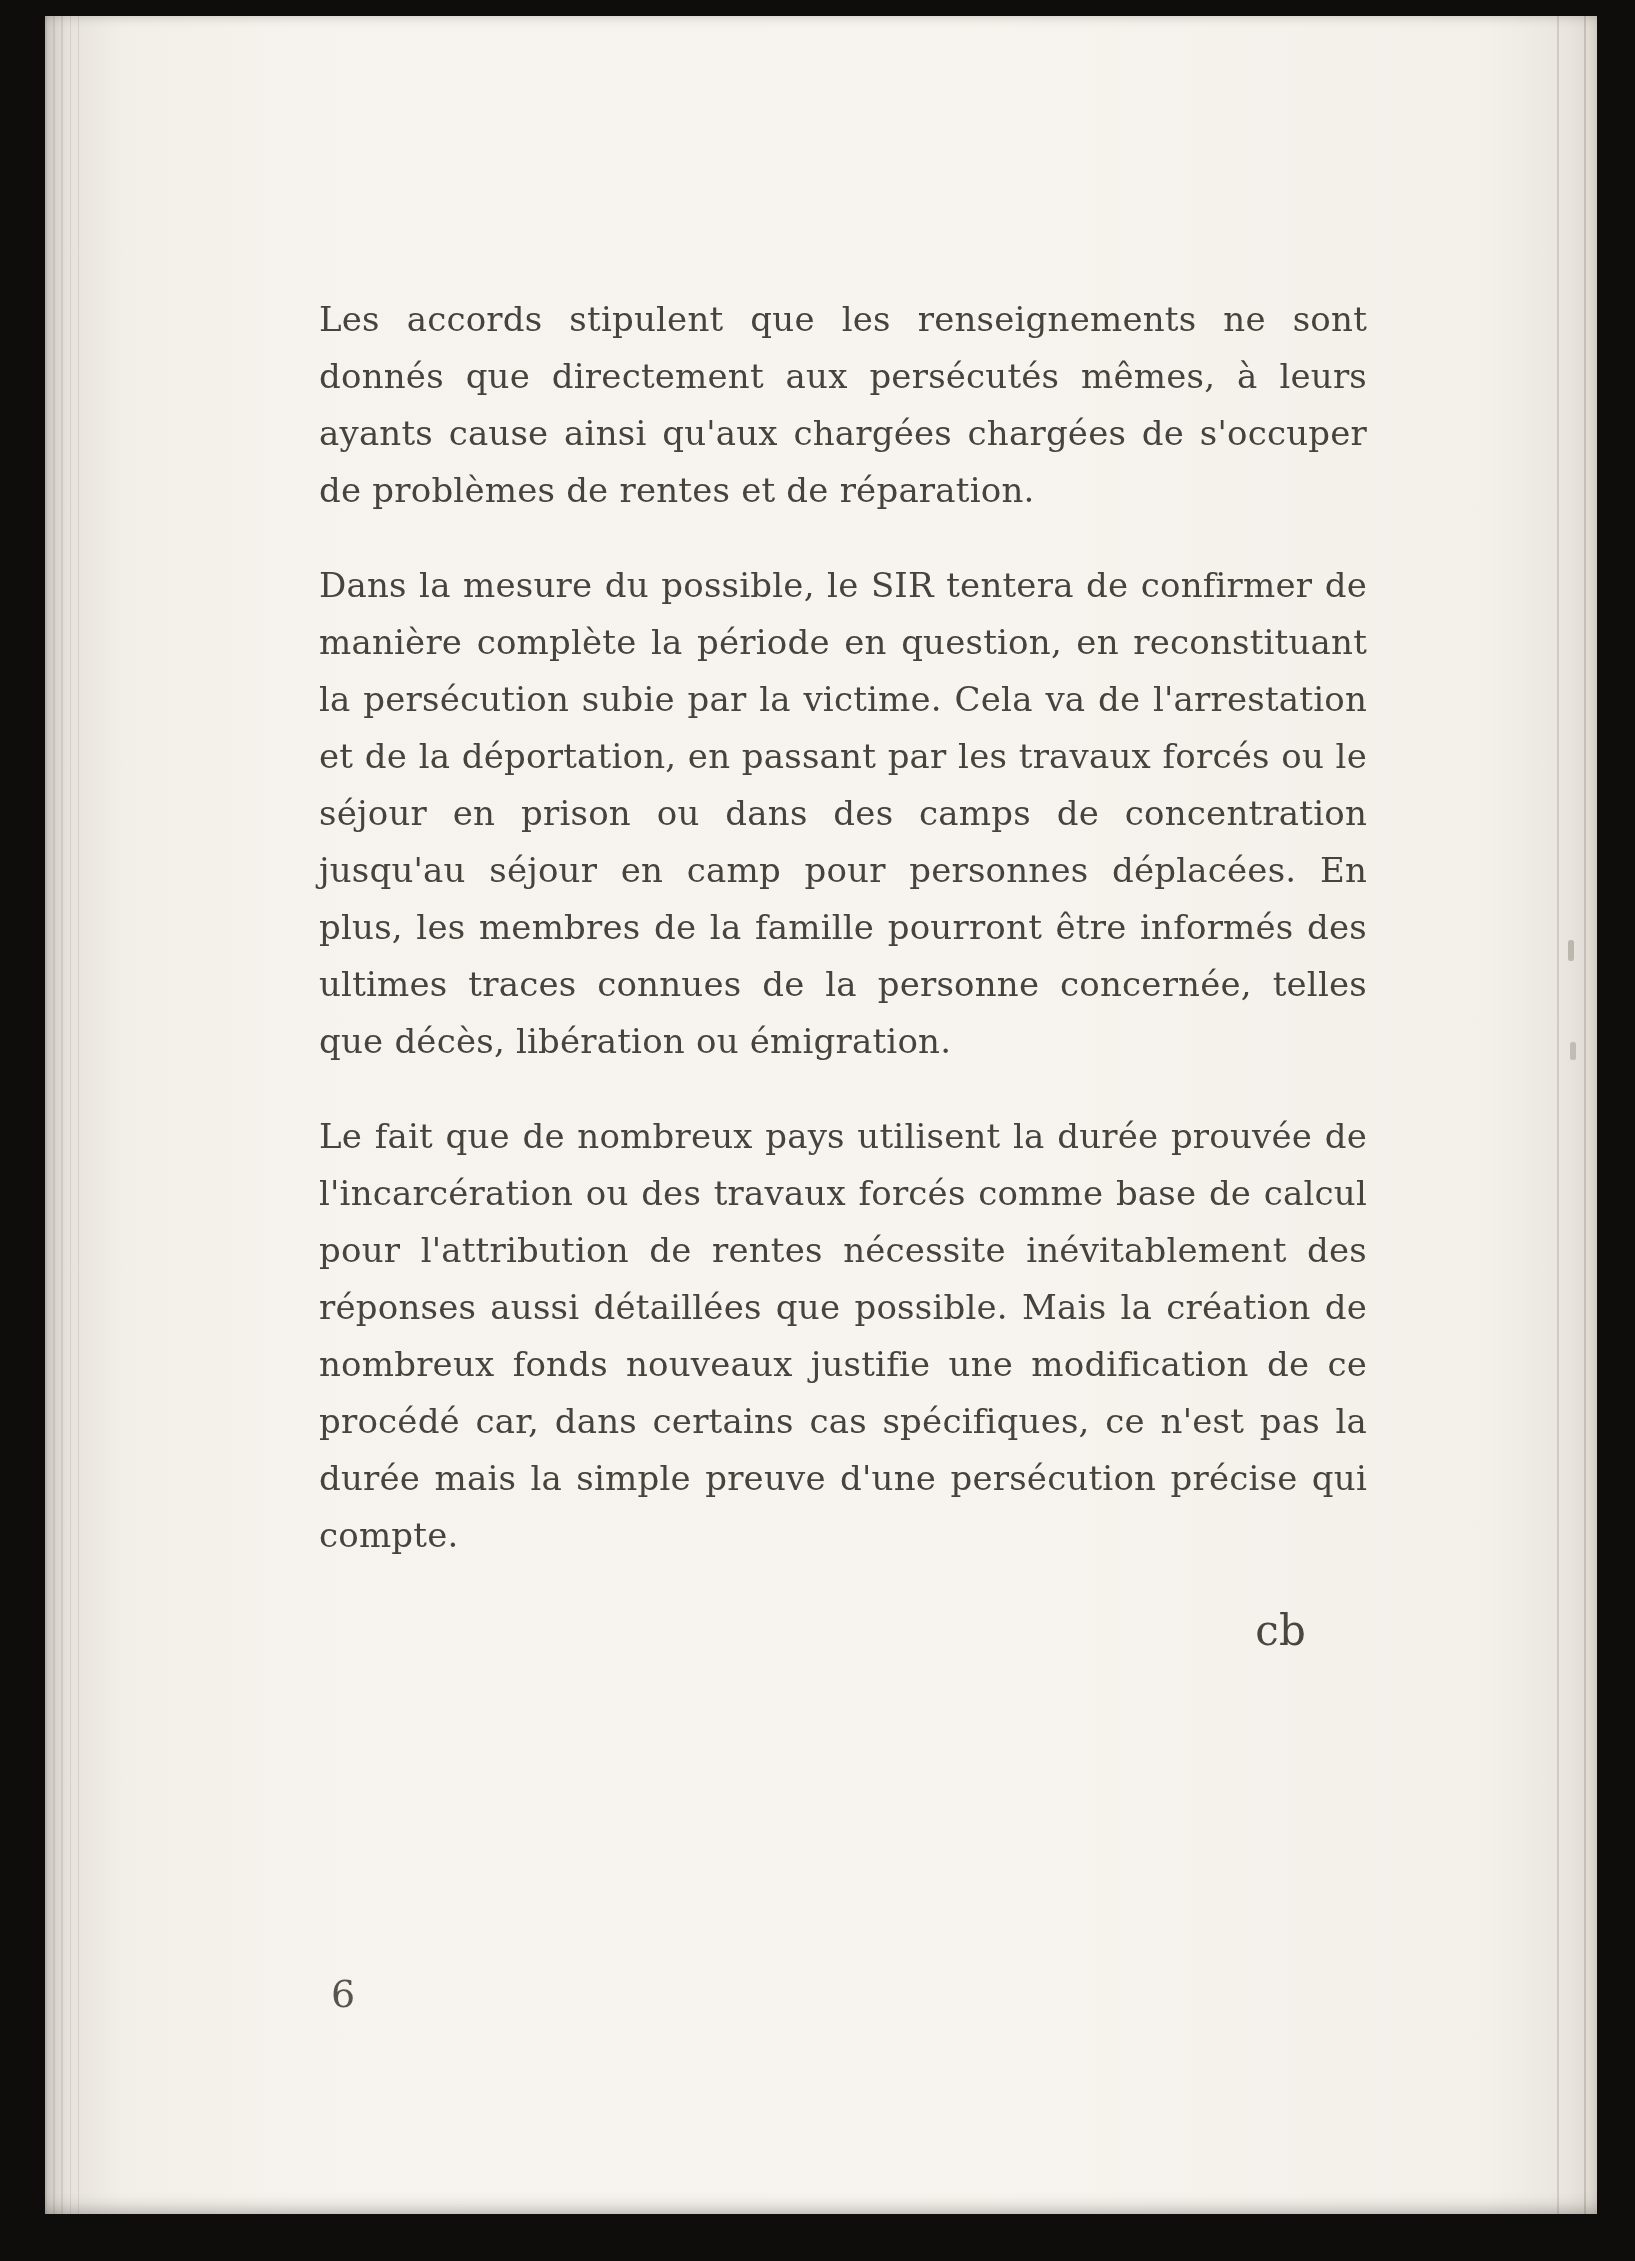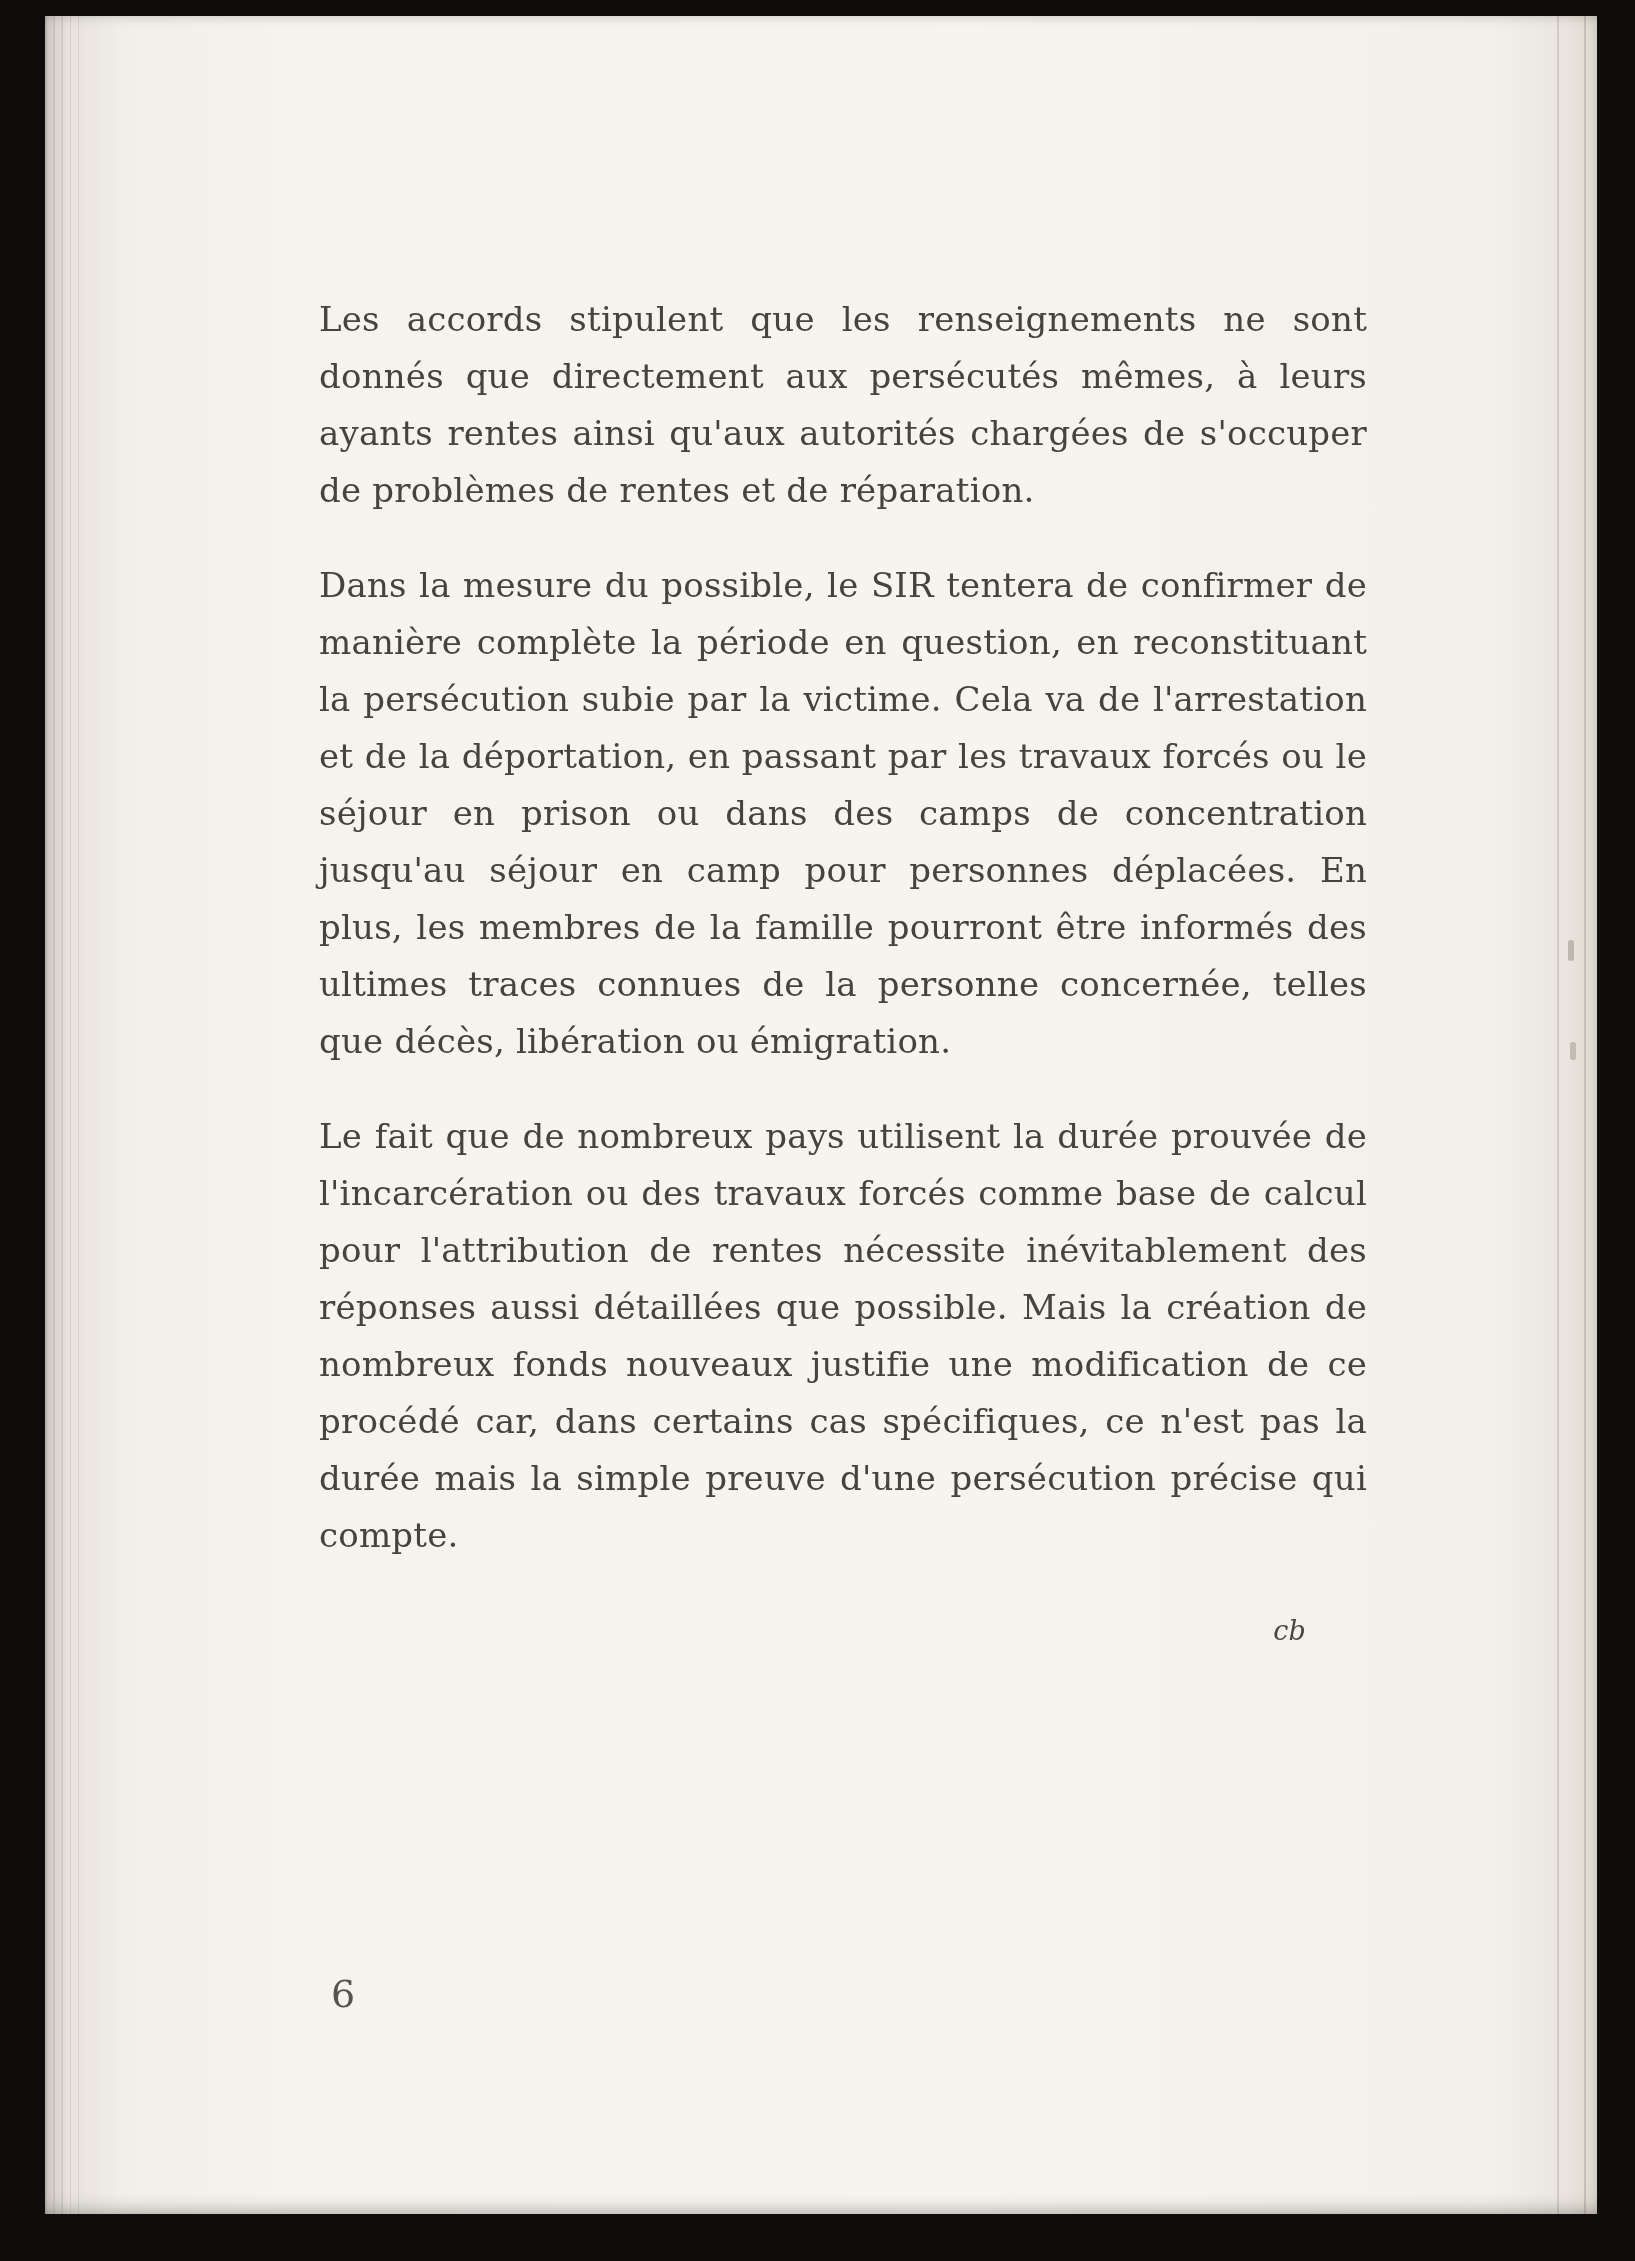--- a/index.html
+++ b/index.html
@@ -75,23 +75,22 @@
     text-align: justify;
     letter-spacing: 0.2px;
   }
   .text-block p {
     margin: 0 0 38px 0;
   }
   .signature {
     margin-top: 28px;
     text-align: right;
     padding-right: 61px;
-    font-size: 27px;
+    font-size: 42px;
     color: #4a4741;
-    font-style: italic;
   }
   .page-number {
     position: absolute;
     left: 286px;
     top: 1956px;
     font-size: 38px;
     color: #57544d;
   }
   .artifact-1 {
     position: absolute;
@@ -116,21 +115,21 @@
 <body>
 
 <div class="scan-bg">
   <div class="page">
 
     <div class="page-edge-left"></div>
     <div class="page-edge-right"></div>
     <div class="page-edge-right2"></div>
 
     <div class="text-block">
-      <p>Les accords stipulent que les renseignements ne sont donnés que directement aux persécutés mêmes, à leurs ayants rentes ainsi qu'aux autorités chargées de s'occuper de problèmes de rentes et de réparation.</p>
+      <p>Les accords stipulent que les renseignements ne sont donnés que directement aux persécutés mêmes, à leurs ayants cause ainsi qu'aux chargées chargées de s'occuper de problèmes de rentes et de réparation.</p>
       <p>Dans la mesure du possible, le SIR tentera de confirmer de manière complète la période en question, en reconstituant la persécution subie par la victime. Cela va de l'arrestation et de la déportation, en passant par les travaux forcés ou le séjour en prison ou dans des camps de concentration jusqu'au séjour en camp pour personnes déplacées. En plus, les membres de la famille pourront être informés des ultimes traces connues de la personne concernée, telles que décès, libération ou émigration.</p>
       <p>Le fait que de nombreux pays utilisent la durée prouvée de l'incarcération ou des travaux forcés comme base de calcul pour l'attribution de rentes nécessite inévitablement des réponses aussi détaillées que possible. Mais la création de nombreux fonds nouveaux justifie une modification de ce procédé car, dans certains cas spécifiques, ce n'est pas la durée mais la simple preuve d'une persécution précise qui compte.</p>
       <div class="signature">cb</div>
     </div>
 
     <div class="page-number">6</div>
 
     <div class="artifact-1"></div>
     <div class="artifact-2"></div>
 

